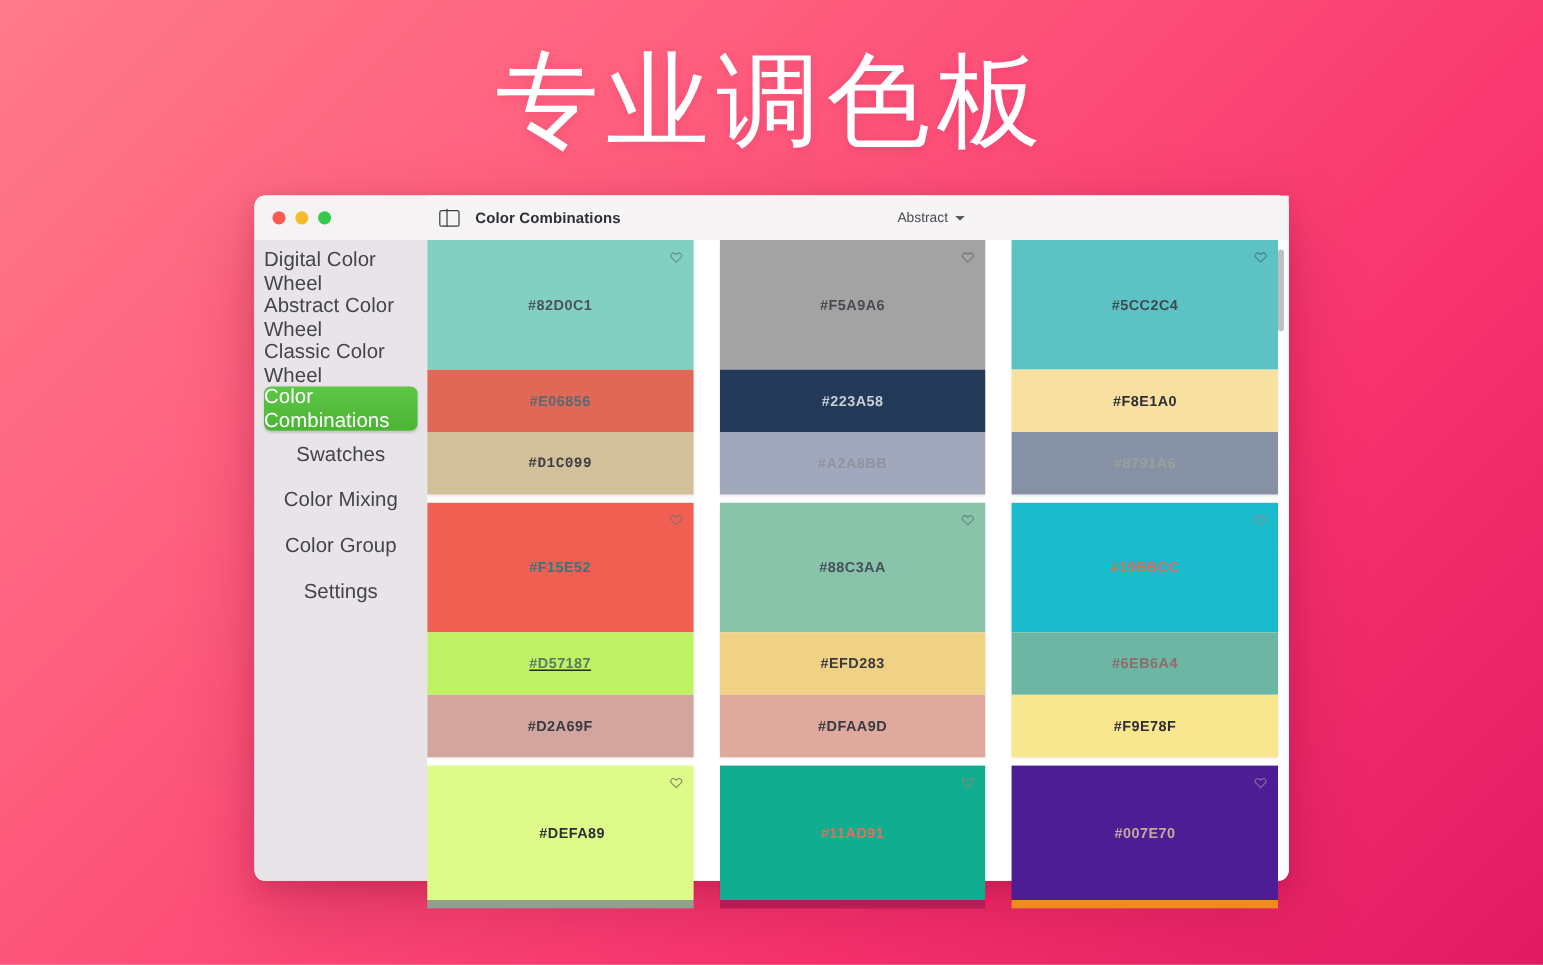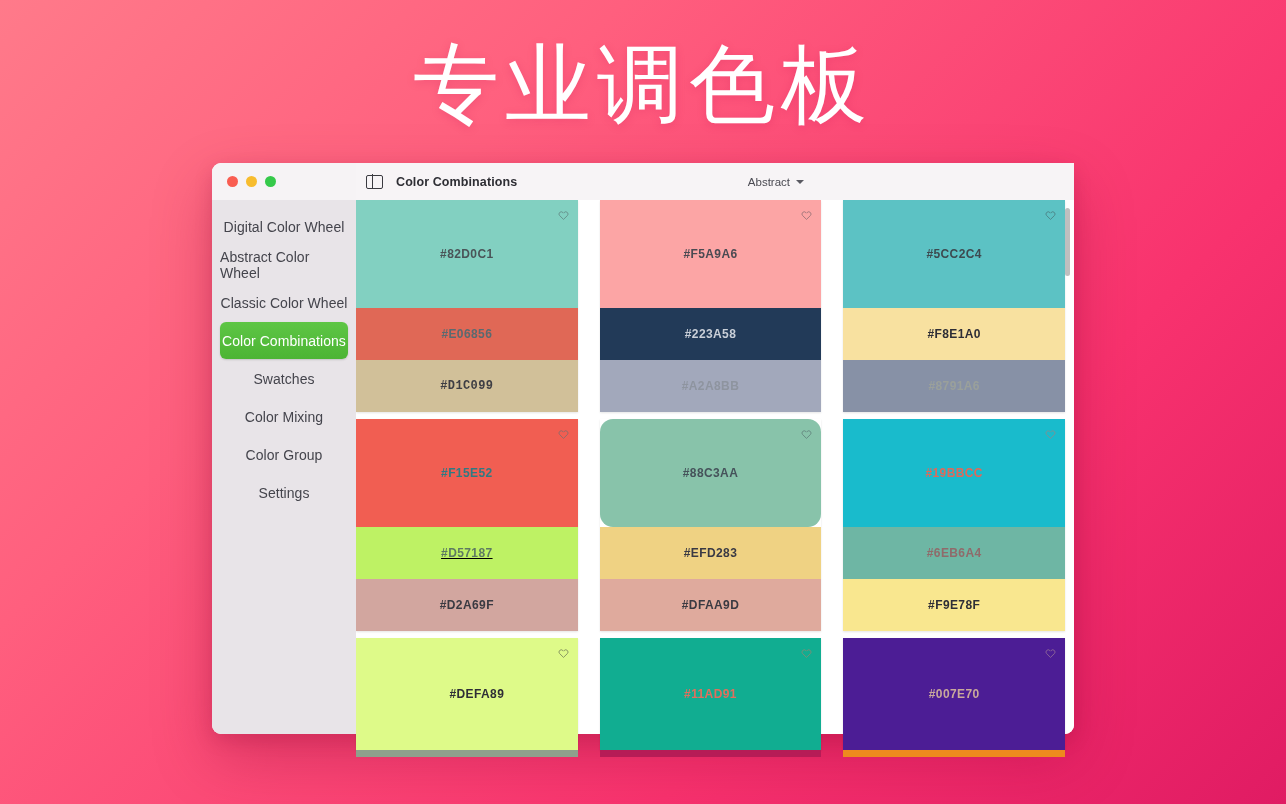--- a/index.html
+++ b/index.html
@@ -140,21 +140,21 @@
     align-items: center;
     position: relative;
     z-index: 3;
   }
   .nav-item {
     width: 128px;
     height: 37px;
     display: flex;
     align-items: center;
     justify-content: center;
-    font-size: 14px;
+    font-size: 17px;
     color: #44444C;
     border-radius: 6px;
     margin-bottom: 1px;
     cursor: default;
     letter-spacing: 0.05px;
   }
   .nav-item.active {
     background: #55BE3E;
     background: linear-gradient(180deg,#5EC645 0%,#4CB434 100%);
     color: #FFFFFF;
@@ -341,35 +341,35 @@
                 <span class="swatch-label" style="color: rgb(46, 46, 54);">#DEFA89</span>
                 <span class="heart-icon" style="color: rgb(46, 46, 54);"><svg viewBox="0 0 24 24" width="11" height="11">
                     <path d="M12 20.5 3.6 12.3a4.9 4.9 0 0 1 0-6.9 4.9 4.9 0 0 1 6.9 0l1.5 1.5 1.5-1.5a4.9 4.9 0 0 1 6.9 0 4.9 4.9 0 0 1 0 6.9z" fill="none" stroke="currentColor" stroke-width="1.9"></path>
                   </svg></span>
               </div>
               <div class="overflow-strip" style="background: rgb(143, 160, 140); left: 0px; right: 0px;"></div>
             </div>
           </div>
           <div class="palette-col">
             <div class="palette-card h-tall">
-              <div class="swatch swatch-main" style="background: #fca5a5; justify-content: center;">
+              <div class="swatch swatch-main" style="background: #a3a3a3; justify-content: center;">
                 <span class="swatch-label" style="color: rgb(74, 74, 82);">#F5A9A6</span>
                 <span class="heart-icon" style="color: rgb(74, 74, 82);"><svg viewBox="0 0 24 24" width="11" height="11">
                     <path d="M12 20.5 3.6 12.3a4.9 4.9 0 0 1 0-6.9 4.9 4.9 0 0 1 6.9 0l1.5 1.5 1.5-1.5a4.9 4.9 0 0 1 6.9 0 4.9 4.9 0 0 1 0 6.9z" fill="none" stroke="currentColor" stroke-width="1.9"></path>
                   </svg></span>
               </div>
               <div class="swatch swatch-strip" style="background: rgb(34, 58, 88);">
                 <span class="swatch-label" style="color: rgb(201, 207, 216);">#223A58</span>
               </div>
               <div class="swatch swatch-strip" style="background: rgb(162, 168, 187);">
                 <span class="swatch-label" style="color: rgb(142, 148, 159);">#A2A8BB</span>
               </div>
             </div>
             <div class="palette-card h-tall">
-              <div class="swatch swatch-main" style="background: rgb(136, 195, 170); border-radius: 13px;">
+              <div class="swatch swatch-main" style="background: rgb(136, 195, 170);">
                 <span class="swatch-label" style="color: rgb(69, 82, 90);">#88C3AA</span>
                 <span class="heart-icon" style="color: rgb(69, 82, 90);"><svg viewBox="0 0 24 24" width="11" height="11">
                     <path d="M12 20.5 3.6 12.3a4.9 4.9 0 0 1 0-6.9 4.9 4.9 0 0 1 6.9 0l1.5 1.5 1.5-1.5a4.9 4.9 0 0 1 6.9 0 4.9 4.9 0 0 1 0 6.9z" fill="none" stroke="currentColor" stroke-width="1.9"></path>
                   </svg></span>
               </div>
               <div class="swatch swatch-strip" style="background: rgb(239, 210, 131);">
                 <span class="swatch-label" style="color: rgb(58, 58, 68);">#EFD283</span>
               </div>
               <div class="swatch swatch-strip" style="background: rgb(223, 170, 157);">
                 <span class="swatch-label" style="color: rgb(58, 58, 66);">#DFAA9D</span>

